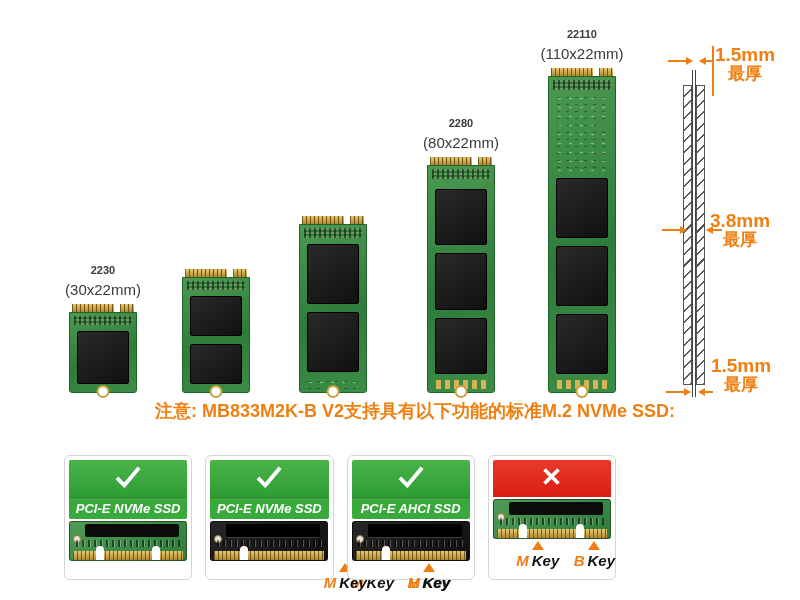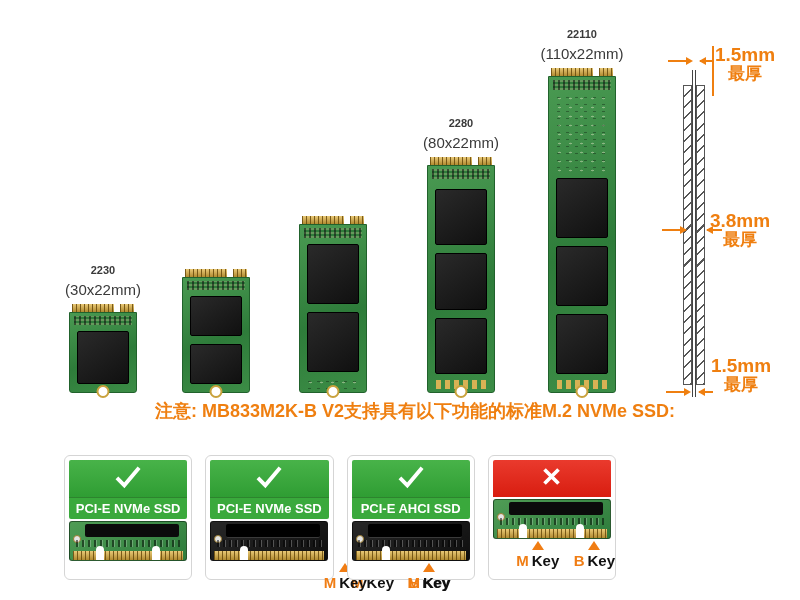--- a/index.html
+++ b/index.html
@@ -49,21 +49,21 @@
         border-bottom:4px solid transparent;border-left:7px solid #ef7f10;}
   .ah-l{position:absolute;width:0;height:0;border-top:4px solid transparent;
         border-bottom:4px solid transparent;border-right:7px solid #ef7f10;}
   .vline{position:absolute;width:2px;background:#ef7f10;}
 
   
   .note{position:absolute;left:30px;right:0;top:401px;text-align:center;
         color:#ef7f10;font-weight:700;font-size:18px;line-height:21px;}
 
   
-  .cards{position:absolute;left:64px;top:455px;width:552px;display:flex;gap:13px;}
+  .cards{position:absolute;left:64px;top:455px;width:552px;display:flex;gap:13px;font-style:italic;}
   .card{flex:1;height:125px;background:#fff;border:1px solid #d5d5d5;border-radius:6px;
         box-sizing:border-box;padding:4px 4px 0;position:relative;}
   .status{height:37px;border-radius:2px 2px 0 0;display:flex;align-items:center;justify-content:center;}
   .status.pass{background:linear-gradient(#48b349,#2f9d33);}
   .status.fail{background:linear-gradient(#ea3a2d,#d81d10);}
   .typebar{height:21px;line-height:21px;text-align:center;color:#fff;font-size:13px;font-weight:700;
            border-radius:0 0 2px 2px;border-top:1px solid rgba(0,0,0,.22);}
   .typebar.pass{background:#3aa93c;}
   .typebar.fail{background:#e2241a;}
   .connwrap{position:relative;height:60px;margin-top:2px;}

